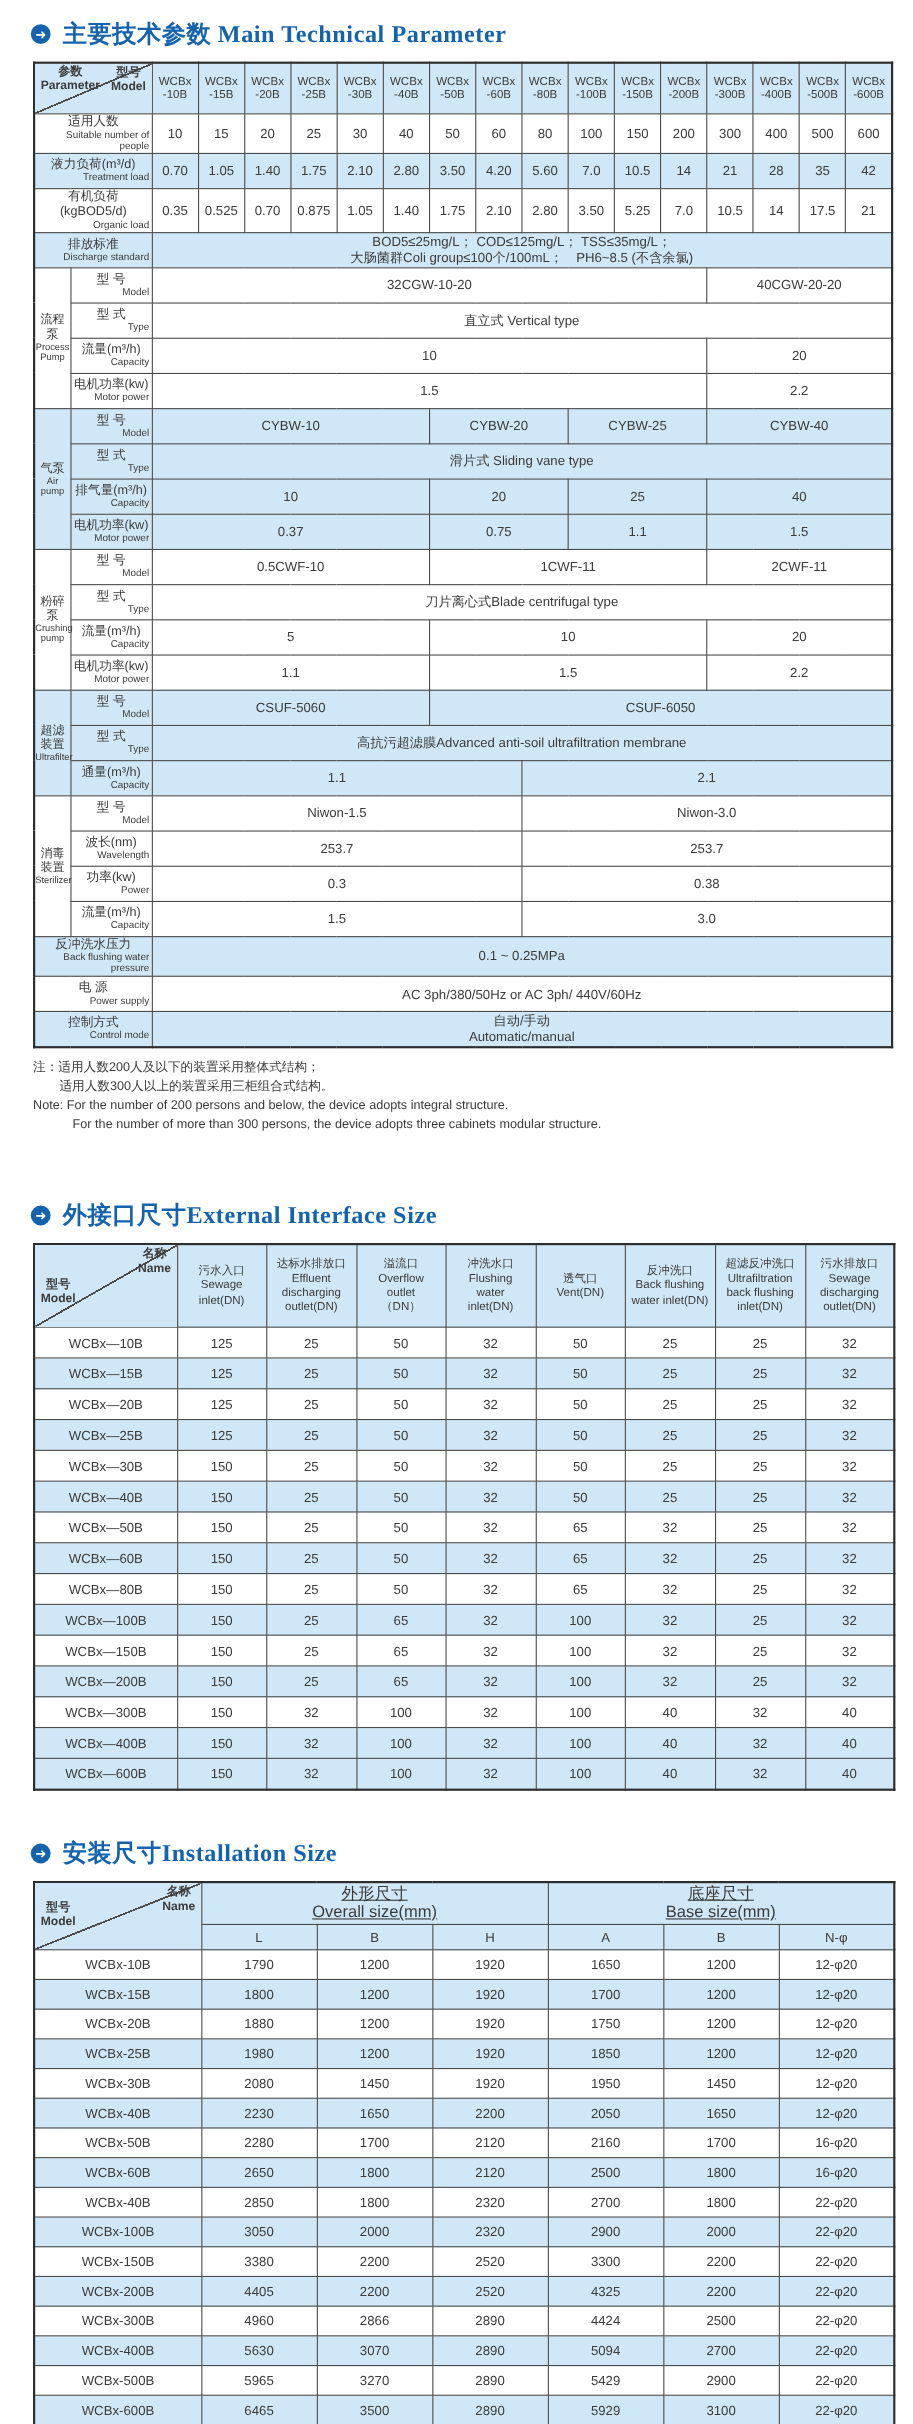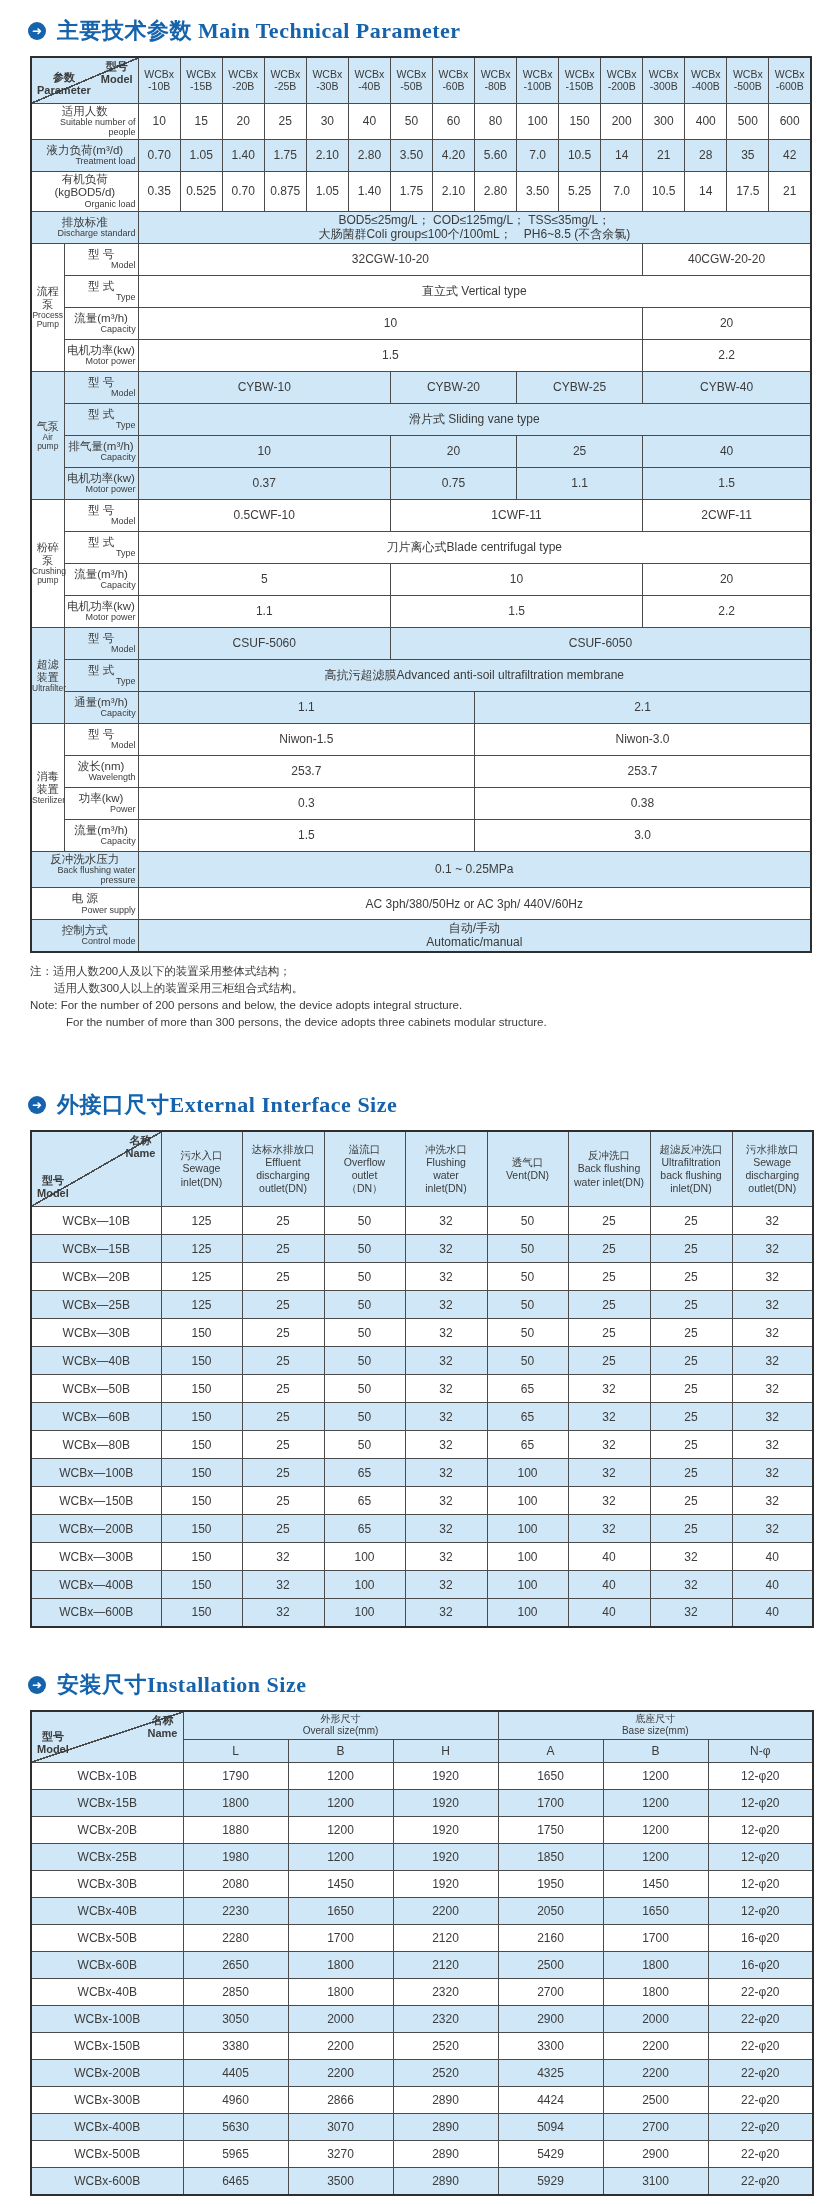--- a/index.html
+++ b/index.html
@@ -30,34 +30,34 @@
   .gcell .g-zh { font-size:11px; }
   .gcell .g-en { font-size:8.5px; line-height:1.1; }
   .dcell { font-size:12px; }
 
   
   .corner { position:relative; padding:0;font-weight:bold; }
   .corner .diag { position:absolute; inset:0;
       background:linear-gradient(to bottom right, transparent calc(50% - 0.8px),
                  #4b4b4b calc(50% - 0.8px), #4b4b4b calc(50% + 0.8px), transparent calc(50% + 0.8px)); }
   .corner .ct { position:absolute; top:2px; right:5px; font-size:11px; white-space:pre-line; text-align:center; }
-  .corner .cb { position:absolute; bottom:6px; left:5px; font-size:11px; white-space:pre-line; text-align:center; }
+  .corner .cb { position:absolute; bottom:18px; left:5px; font-size:11px; white-space:pre-line; text-align:center; }
 
   
   .notes { margin:10px 0 0 30px; font-size:11.5px; line-height:1.5; color:#3b3b3b; }
   .notes .indent-zh { padding-left:24px; }
   .notes .indent-en { padding-left:36px; }
 
   
   #iface-table .ih { font-size:10.5px; height:76px; line-height:1.25; }
   #iface-table td { height:28px; }
   #iface-table .mcell { font-size:12px; }
 
   
-  #install-table .gh { font-size:10px; height:28px; }
+  #install-table .gh { font-size:15px; height:28px;text-decoration:underline; }
   #install-table .sh { font-size:12px; height:23px; }
   #install-table td { height:27px; }
 
   .gap1 { height:42px; } .gap2 { height:26px; }
 </style>
 </head>
 <body>
 
 <div class="page">
 

